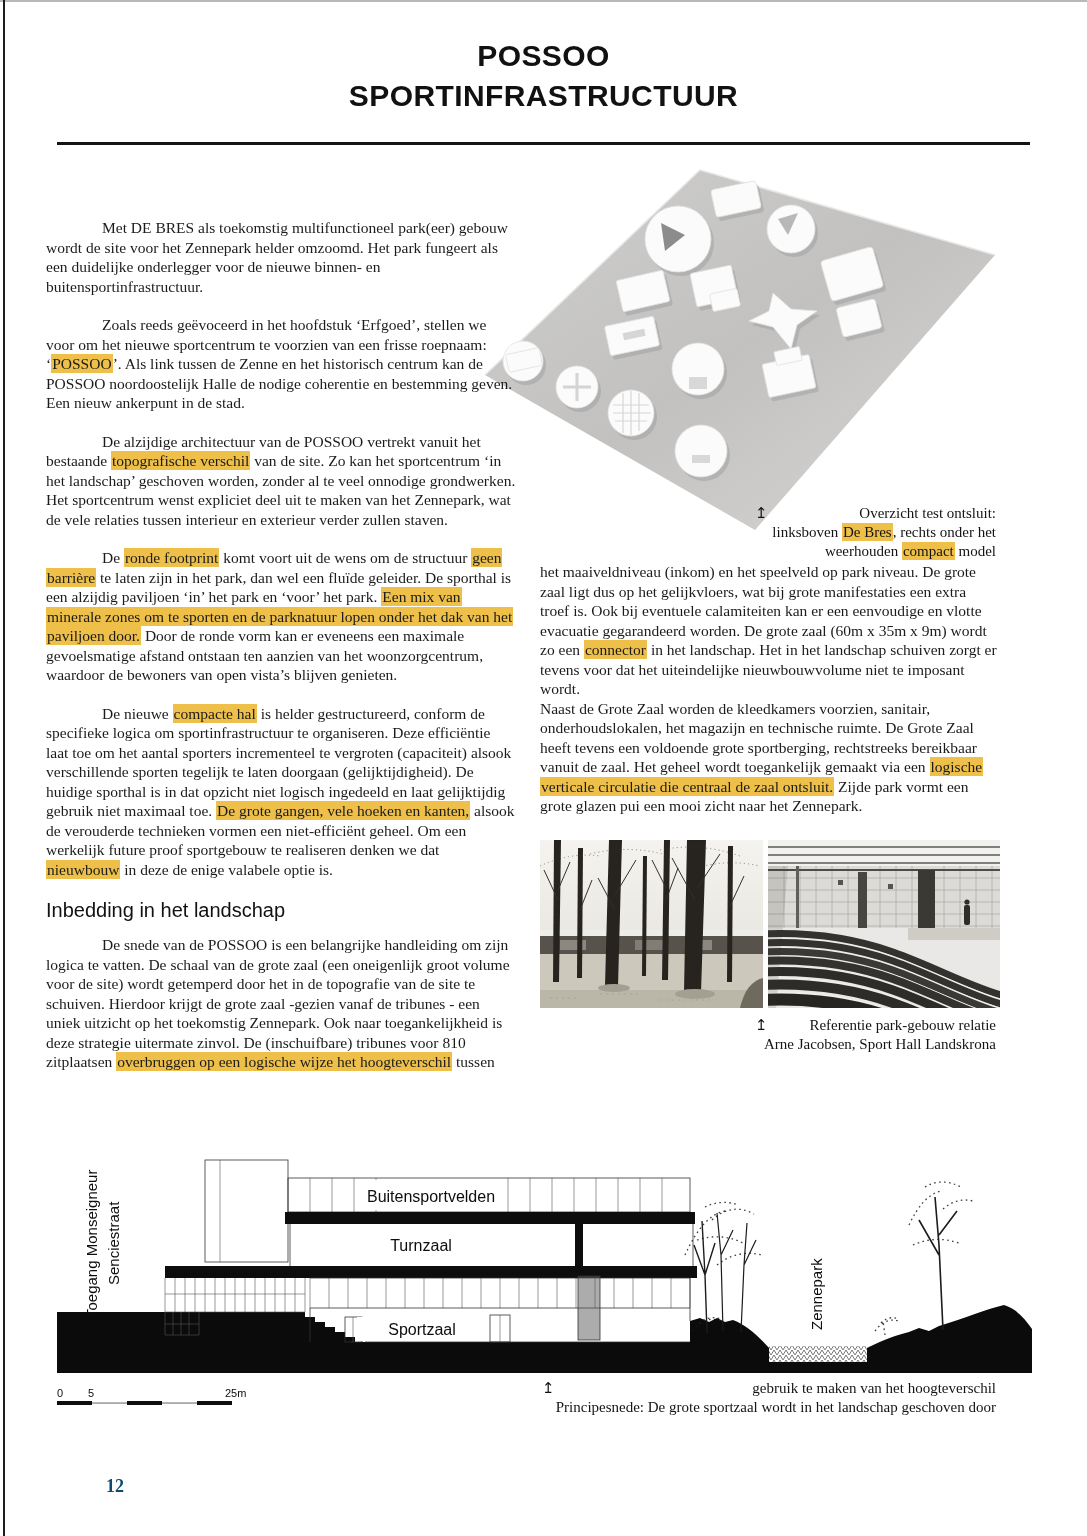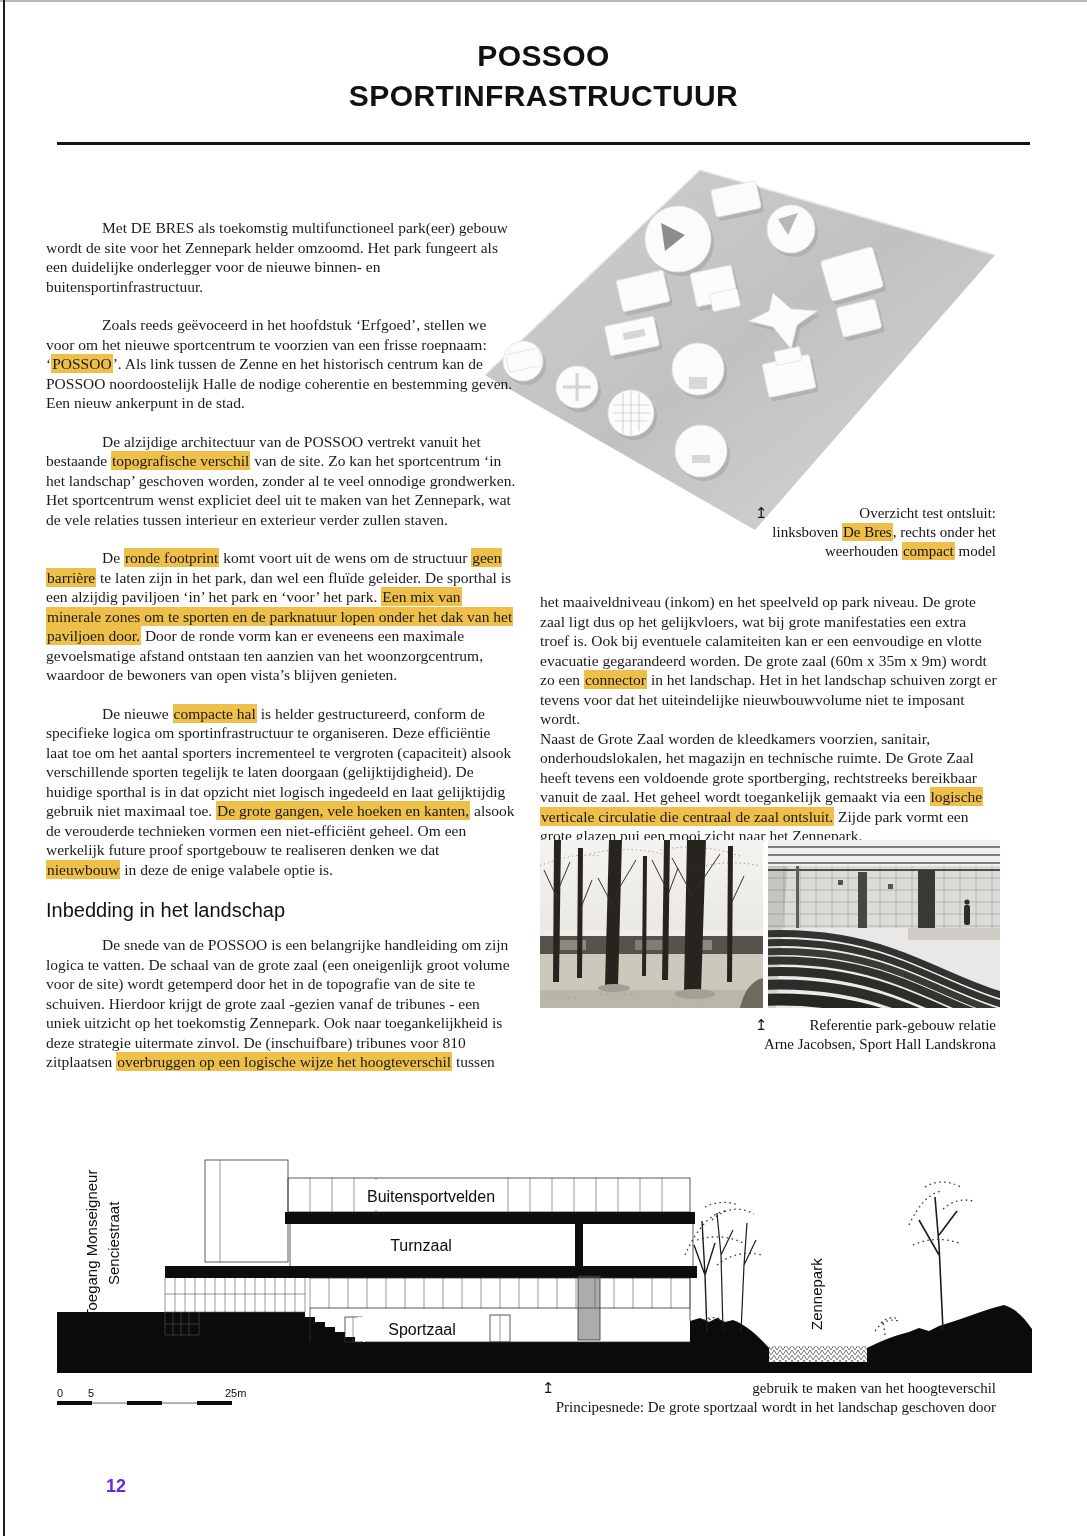--- a/index.html
+++ b/index.html
@@ -6,39 +6,39 @@
   .page{position:relative;width:1087px;height:1536px;background:#fff;overflow:hidden;
         font-family:"Liberation Serif",serif;color:#1b1b1b;}
   .edge-left{position:absolute;left:3px;top:0;width:2px;height:100%;background:#1c1c1c;}
   .edge-top{position:absolute;left:0;top:0;width:100%;height:2px;background:#b9b9b9;}
   .title{position:absolute;top:36px;left:0;width:100%;text-align:center;
          font-family:"Liberation Sans",sans-serif;font-weight:700;font-size:30px;
          line-height:40px;letter-spacing:.4px;color:#111;}
   .rule{position:absolute;left:57px;top:142px;width:973px;height:3px;background:#141414;}
   .col-left{position:absolute;left:46px;top:170px;width:470px;font-size:15.5px;line-height:19.5px;margin-top:48px;}
   .col-left p{margin:0 0 19px 0;}
-  .col-right{position:absolute;left:540px;top:592px;width:457px;font-size:15.5px;line-height:19.5px;}
+  .col-right{position:absolute;left:540px;top:562px;width:457px;font-size:15.5px;line-height:19.5px;}
   .col-right p{margin:0;}
   p.indent{text-indent:56px;}
   h2.subhead{font-family:"Liberation Sans",sans-serif;font-weight:400;font-size:20px;
              line-height:24px;margin:6px 0 13px 0;color:#111;}
   .hl{background:var(--hl,#eec049);padding:1px 1px;box-decoration-break:clone;-webkit-box-decoration-break:clone;}
   .caption{position:absolute;font-size:15px;line-height:19px;text-align:right;color:#141414;}
   .cap1{left:540px;top:504px;width:456px;}
   .cap2{left:540px;top:1016px;width:456px;}
   .cap3{left:540px;top:1379px;width:456px;}
   .cap-arrow{position:absolute;top:0;font-family:"DejaVu Sans",sans-serif;font-size:15px;color:#111;}
   .cap1 .cap-arrow{left:215px;}
   .cap2 .cap-arrow{left:215px;}
   .cap3 .cap-arrow{left:2px;}
   .maquettes{position:absolute;left:473px;top:155px;margin:0;}
   .photos{position:absolute;left:540px;top:840px;margin:0;display:flex;gap:5px;}
   .section-drawing{position:absolute;left:57px;top:1125px;margin:0;text-align:right;}
-  .pagenum{position:absolute;left:106px;top:1476px;font-family:Liberation Sans, sans-serif;
-           font-weight:700;font-size:18px;color:#6d28d9;text-align:center;}
+  .pagenum{position:absolute;left:106px;top:1476px;font-family:Liberation Serif, serif;
+           font-weight:700;font-size:18px;color:#0c4a6e;text-align:center;}
   svg text{font-family:"Liberation Sans",sans-serif;fill:#0d0d0d;}
   .model{fill:#fbfbfb;stroke:#e2e2e2;stroke-width:.8;}
   .mshadow{fill:#9e9d9d;opacity:.5;}
   .thin{stroke:#333;stroke-width:.8;fill:none;}
   .vthin{stroke:#555;stroke-width:.6;fill:none;}
   .dots{fill:none;stroke:#1c1c1c;stroke-width:1.3;stroke-dasharray:1.6 3.4;opacity:.85;}
 </style>
 </head>
 <body>
 

